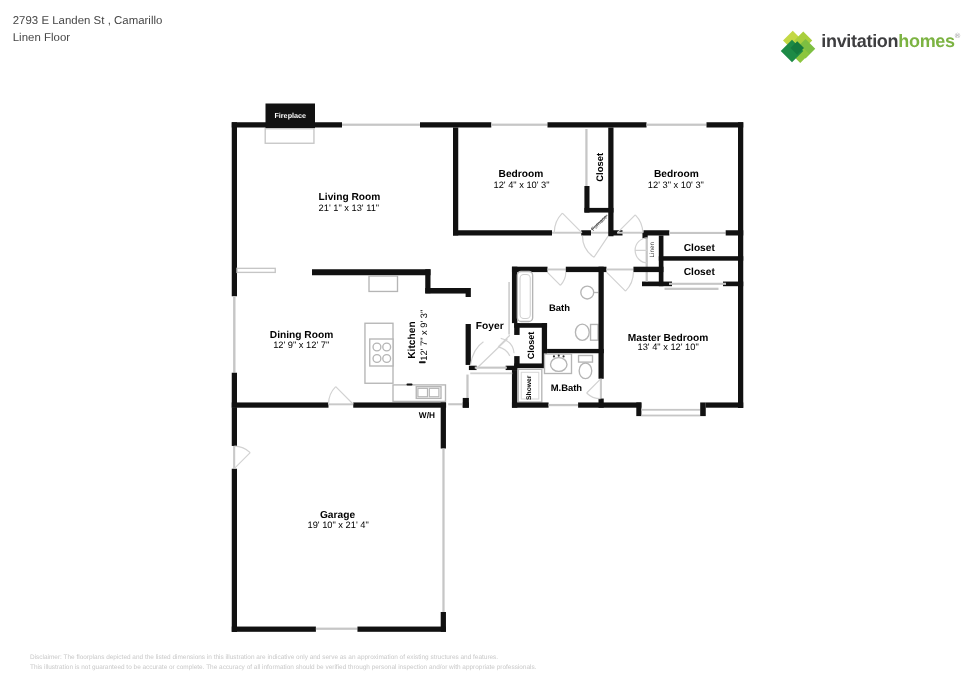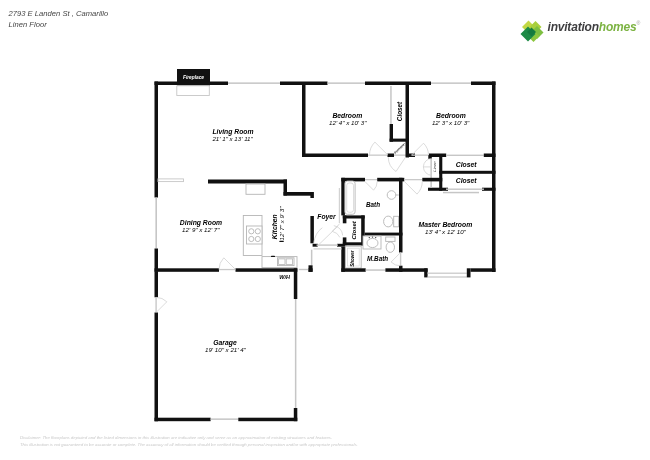--- a/index.html
+++ b/index.html
@@ -1,17 +1,17 @@
 <!DOCTYPE html>
 <html><head>
 <meta charset="utf-8">
 <style>
   html,body{margin:0;padding:0;background:#ffffff;}
   #page{position:relative;width:650px;height:456px;background:#ffffff;overflow:hidden;
-        font-family:"Liberation Sans", sans-serif;font-style:italic;}
+        font-family:"Liberation Sans", sans-serif;}
   .hdr{position:absolute;left:8.5px;color:#454545;font-size:7.6px;letter-spacing:0.02px;}
   .disc{position:absolute;left:20px;color:#c8c8c8;font-size:4.3px;}
   svg text{font-family:"Liberation Sans", sans-serif;}
   .rn{font-weight:bold;font-size:6.8px;}
   .dm{font-size:6.2px;}
   .sm{font-weight:bold;font-size:6.3px;}
 </style>
 </head>
 <body>
 <div id="page">

